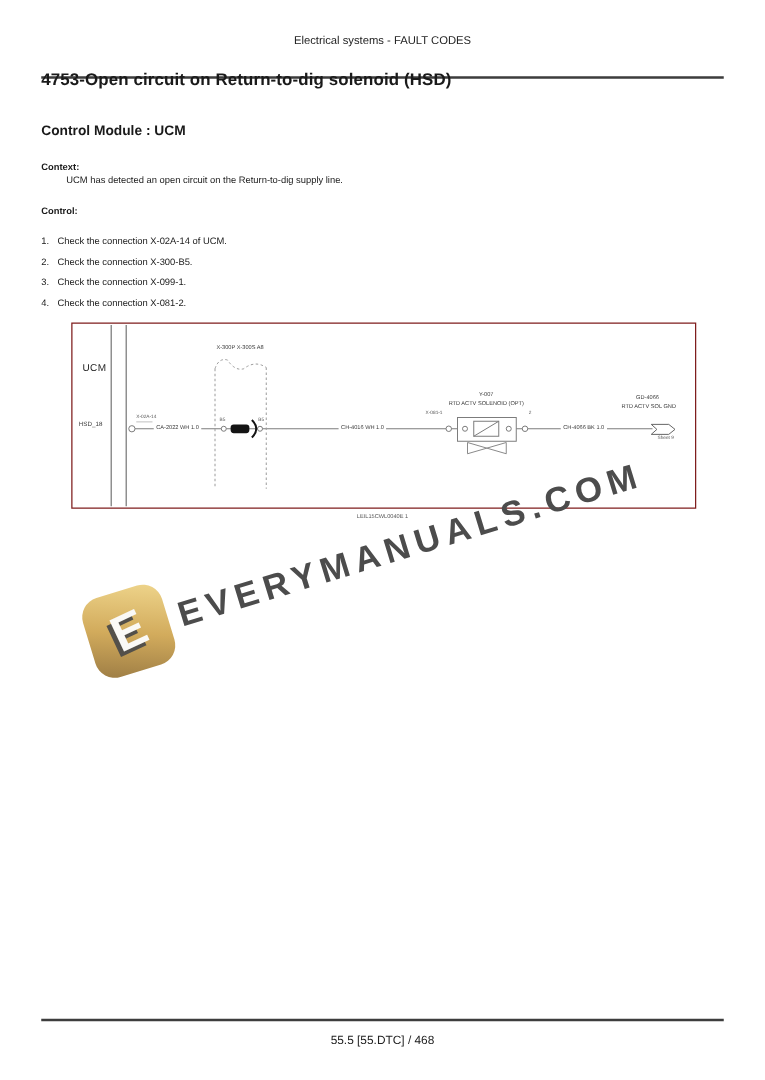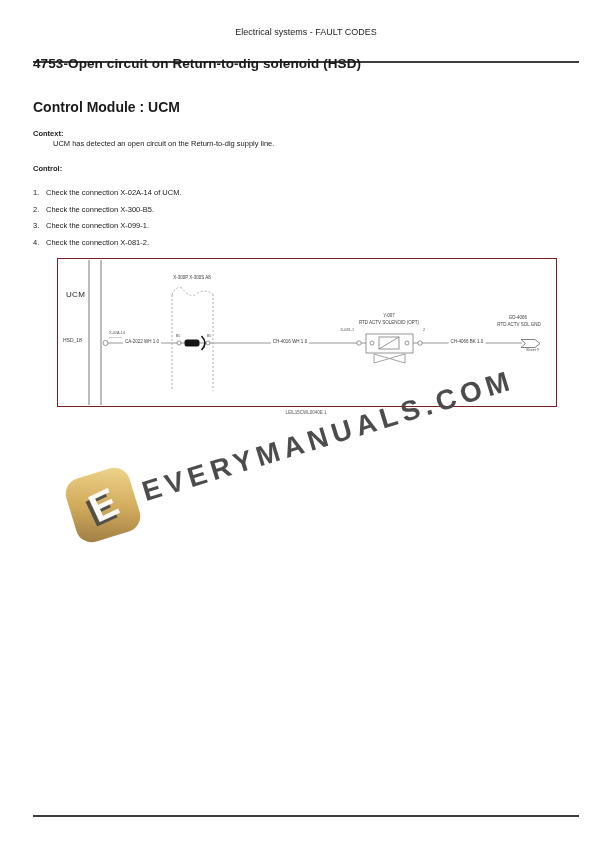--- a/index.html
+++ b/index.html
@@ -8,21 +8,21 @@
     font-family:"Liberation Sans",sans-serif;color:#1a1a1a;overflow:hidden;
     margin:0 auto;
   }
   .abs{position:absolute;}
   .center-x{transform:translateX(-50%);}
   
   .running-head{top:27px;left:0;width:612px;text-align:center;font-size:9px;color:#222;}
   .rule{left:33px;width:546px;height:2px;background:#3d3d3d;}
   .title-rule{top:61px;}
   .doc-title{top:56px;left:33px;font-size:13.5px;font-weight:bold;letter-spacing:.1px;}
-  .doc-subtitle{top:99px;left:33px;font-size:14px;font-weight:bold;}
+  .doc-subtitle{top:99px;left:33px;font-size:11px;font-weight:bold;}
   .sec-label{left:33px;font-size:7.5px;font-weight:bold;}
   .body-text{left:33px;font-size:7.5px;}
   .ctx-label{top:129px;}
   .ctx-text{top:139px;padding-left:20px;}
   .sol-label{top:164px;}
   .steps{top:188px;left:33px;display:flex;flex-direction:column;gap:7.6px;font-size:7.5px;}
   .step{display:flex;}
   .step .num{width:13px;}
   .footer-rule{top:815px;height:1.5px;}
   .footer-doc{top:819px;left:0;width:612px;text-align:center;font-size:7.5px;color:#222;}
@@ -161,14 +161,15 @@
   <div class="abs fig-code">LEIL15CWL0040E 1</div>
 
   <div class="abs watermark">
     <div class="wm-logo">
       <span class="wm-letter">E</span>
     </div>
     <span class="wm-text">EVERYMANUALS.COM</span>
   </div>
 
   <div class="abs rule footer-rule"></div>
+  <div class="abs footer-page">55.5 [55.DTC] / 468</div>
 
 </div>
 
 </body></html>

